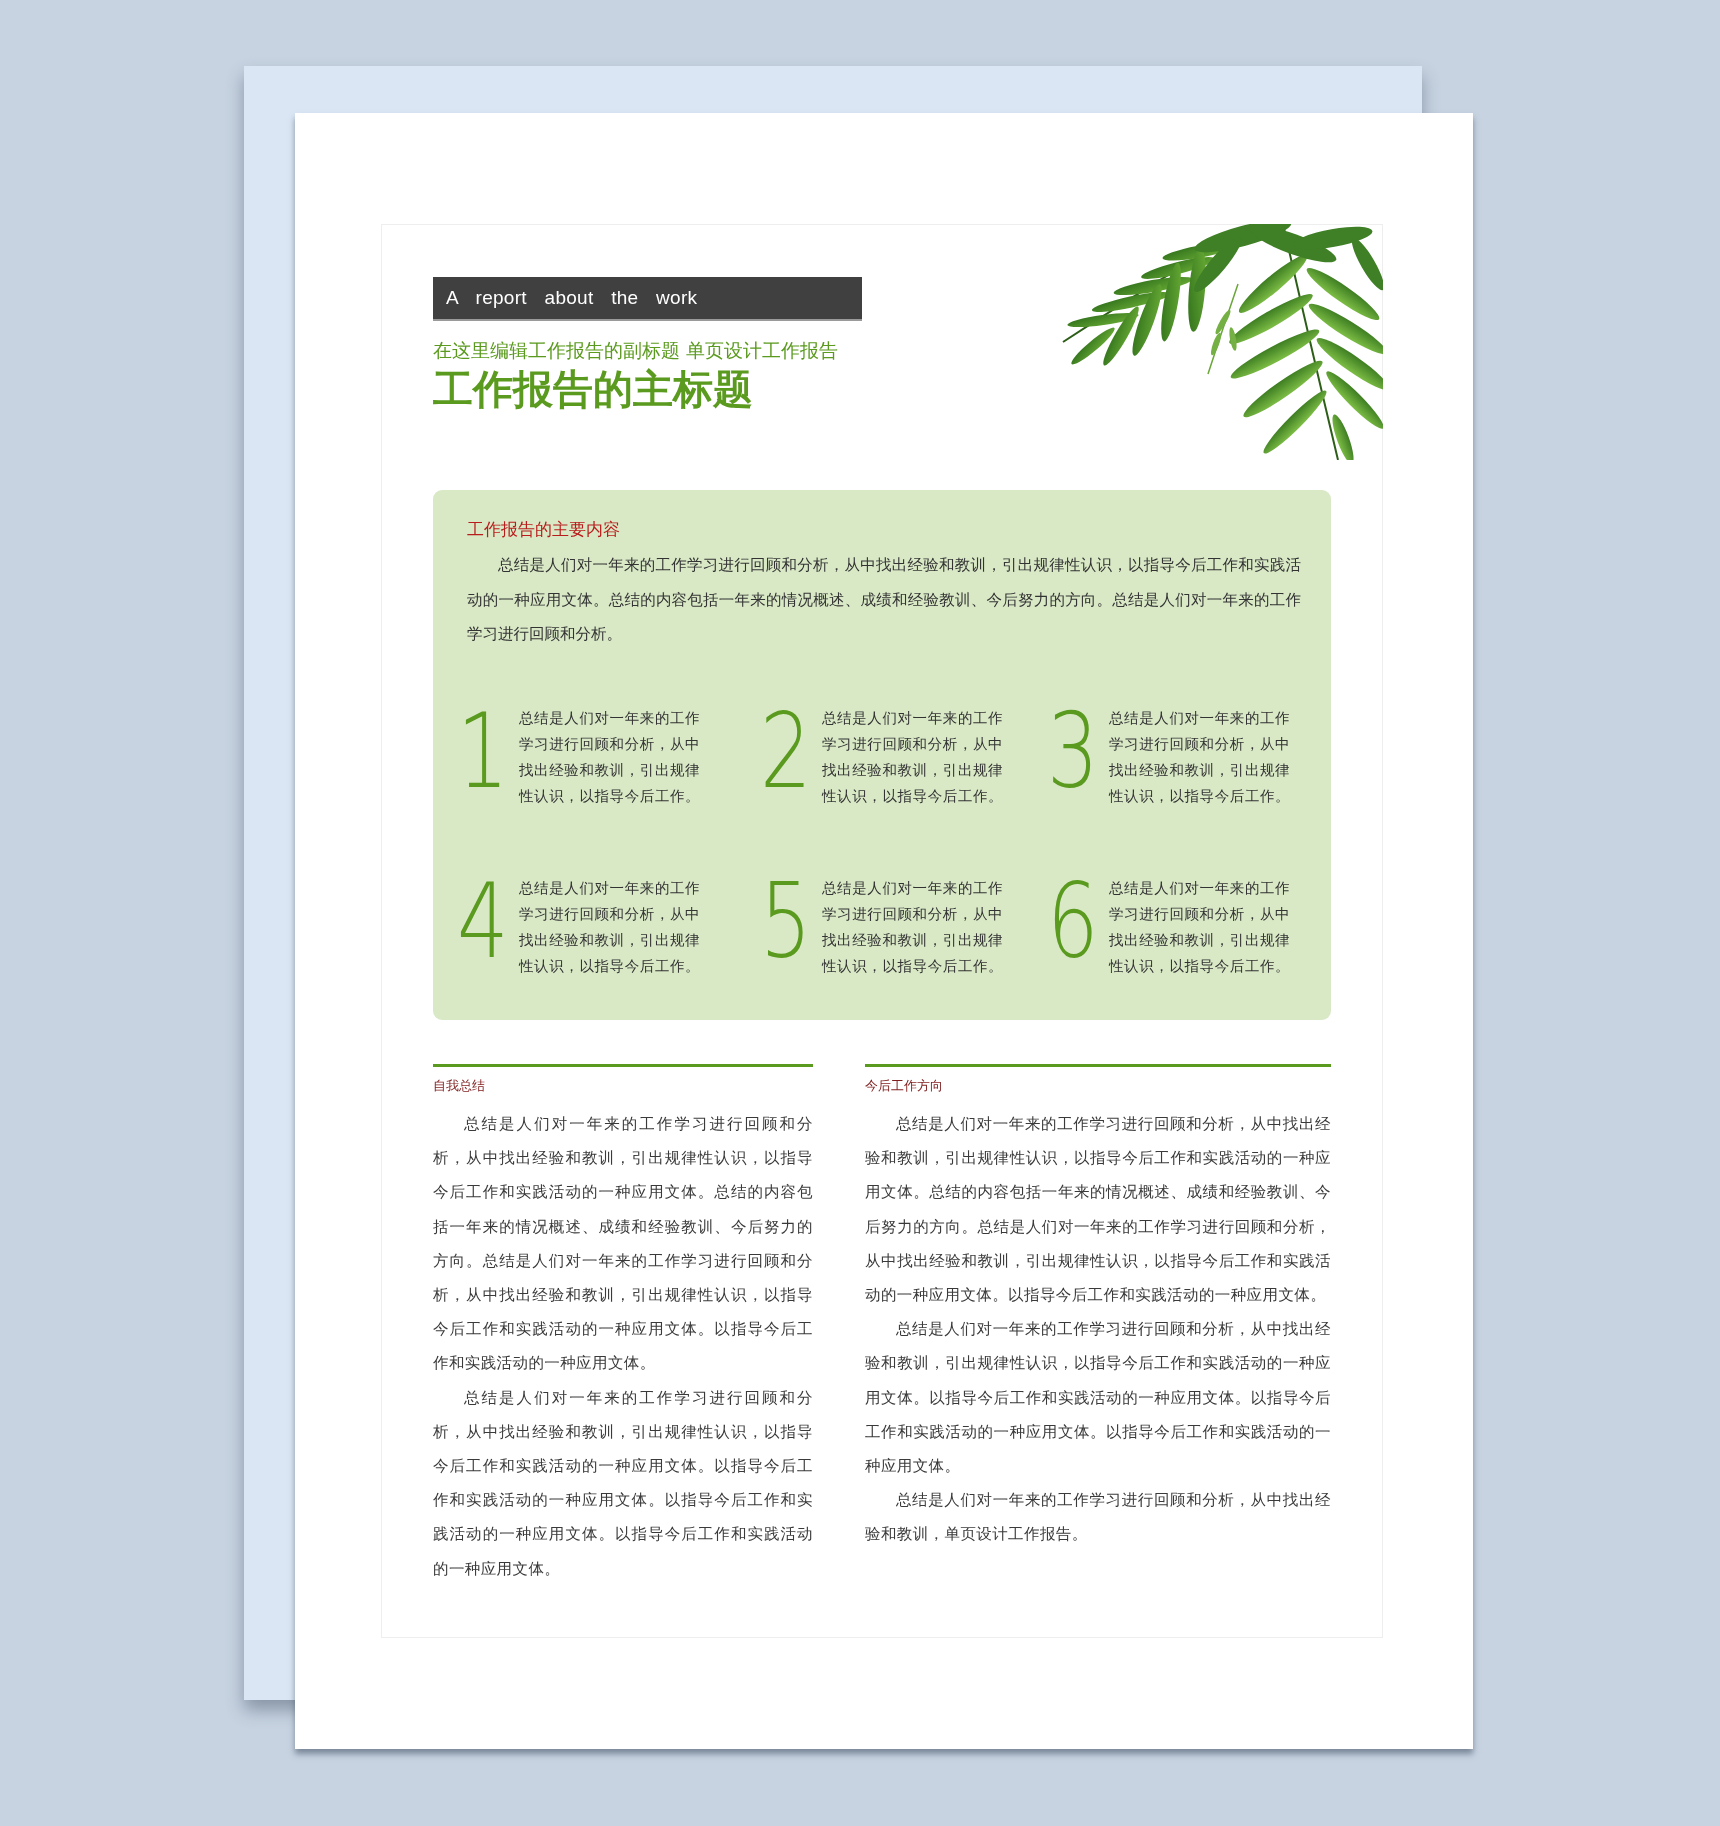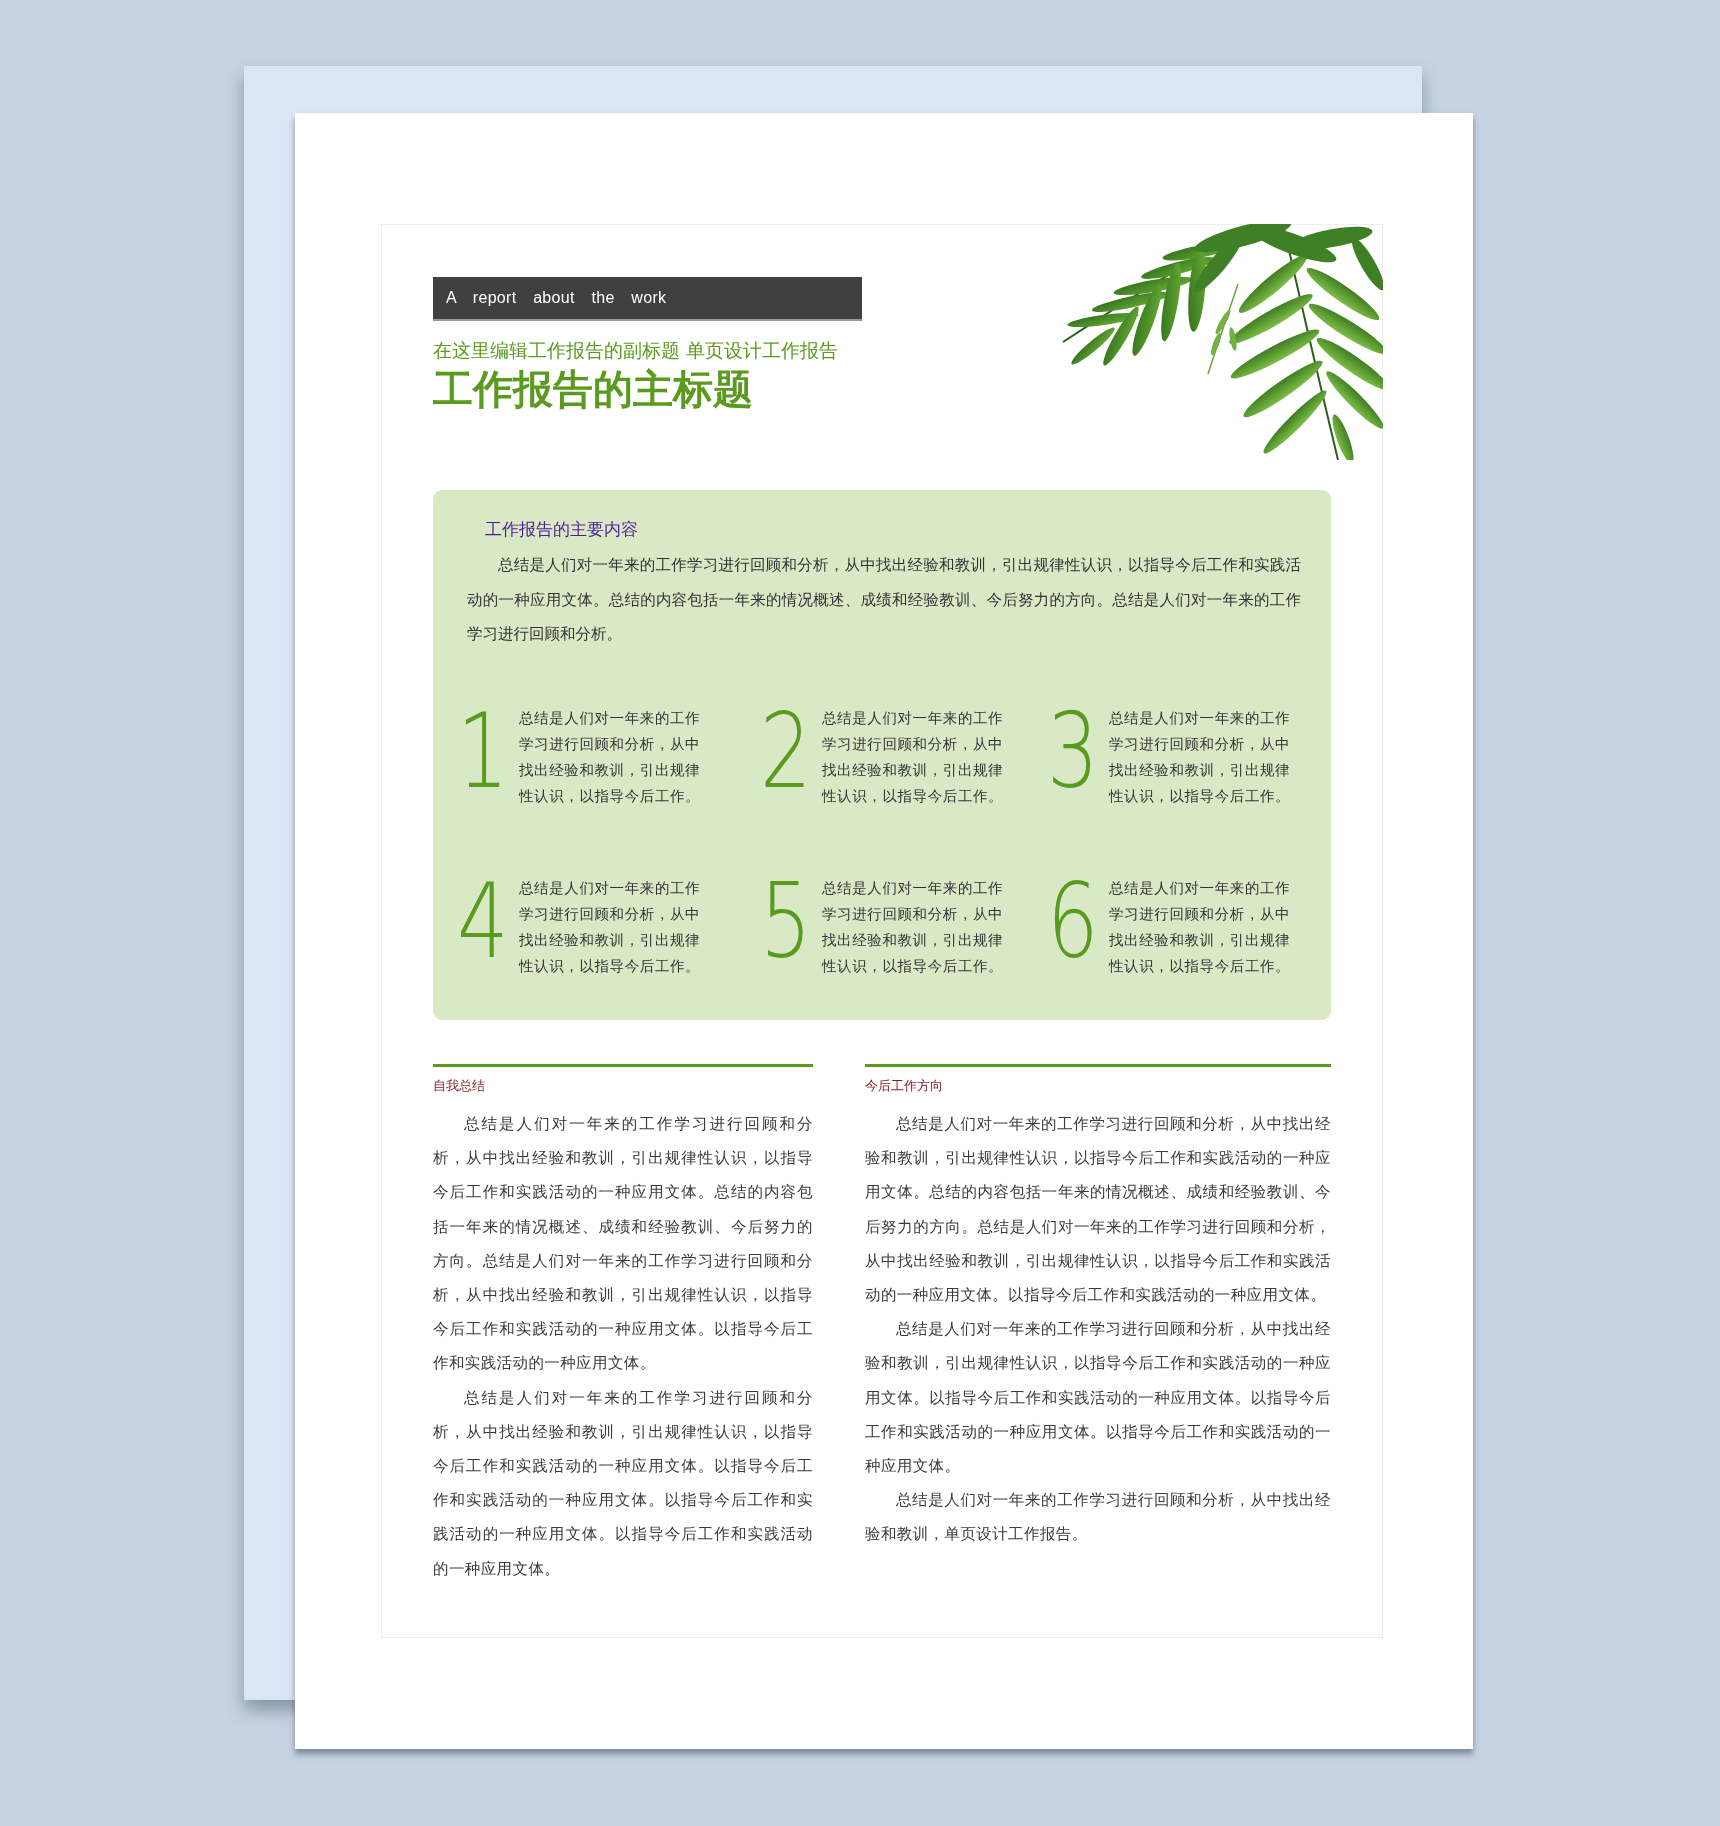--- a/index.html
+++ b/index.html
@@ -28,21 +28,21 @@
     .leaf {
       position: absolute; left: 1043px; top: 224px; width: 340px; height: 236px;
       overflow: hidden;
     }
     .banner {
       position: absolute; left: 433px; top: 277px; width: 429px; height: 44px;
       background: #404040;
       border-bottom: 2px solid #9a9a9a;
       color: #ffffff;
       font-family: "Liberation Sans", sans-serif;
-      font-size: 16px;
+      font-size: 19px;
       line-height: 42px;
       padding-left: 13px;
       word-spacing: 12px;
       letter-spacing: 0.3px;
     }
     .subtitle {
       position: absolute; left: 433px; top: 336px;
       color: #5a9a1e;
       font-size: 19px; line-height: 28px;
       white-space: nowrap;
@@ -52,22 +52,22 @@
       color: #5a9a1e;
       font-size: 40px; line-height: 46px; font-weight: bold;
       white-space: nowrap;
     }
     .green-box {
       position: absolute; left: 433px; top: 490px; width: 898px; height: 530px;
       background: #d9e9c6;
       border-radius: 9px;
     }
     .box-heading {
-      position: absolute; left: 52px; top: 24px;
-      color: #4c1d95;
+      position: absolute; left: 34px; top: 24px;
+      color: #b91c1c;
       font-size: 17px; line-height: 30px;
       white-space: nowrap;
     }
     .box-intro {
       position: absolute; left: 34px; top: 58px; width: 834px;
       color: #333333;
       font-size: 15.5px; line-height: 34.5px;
       text-indent: 2em;
       text-align: justify;
     }

